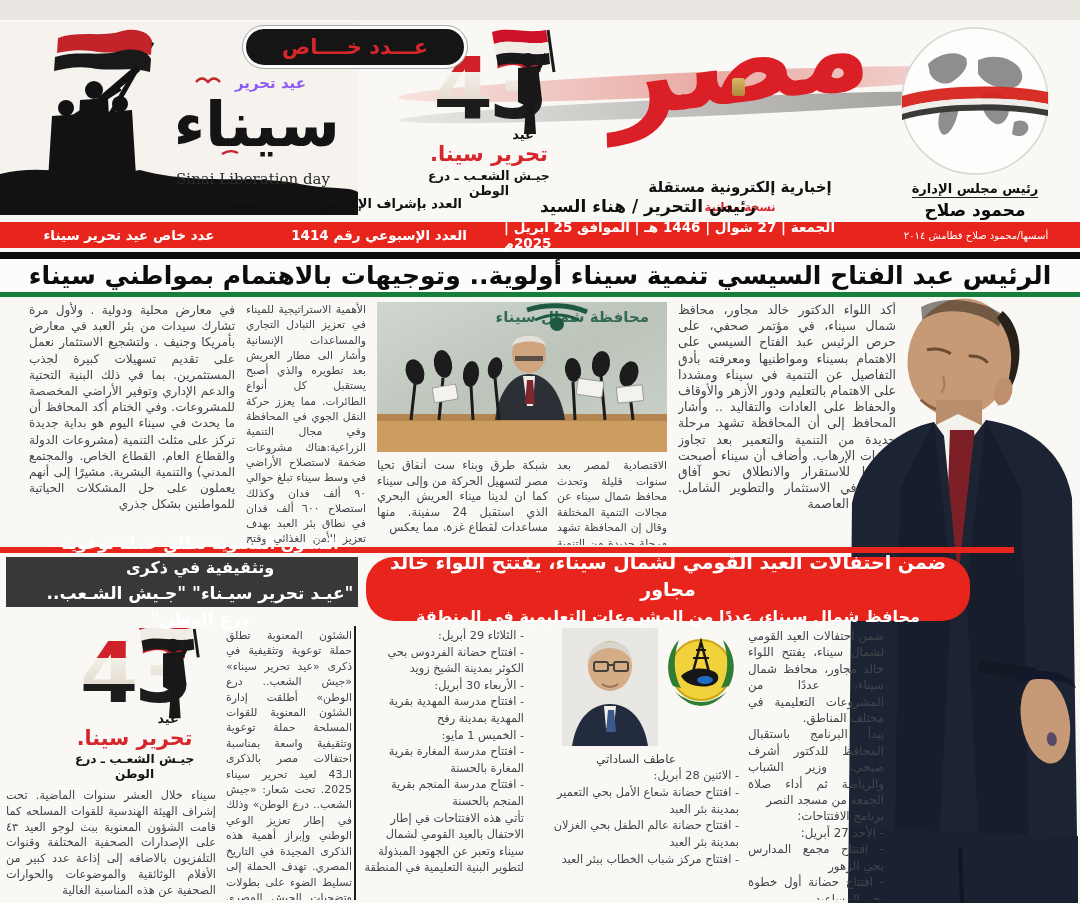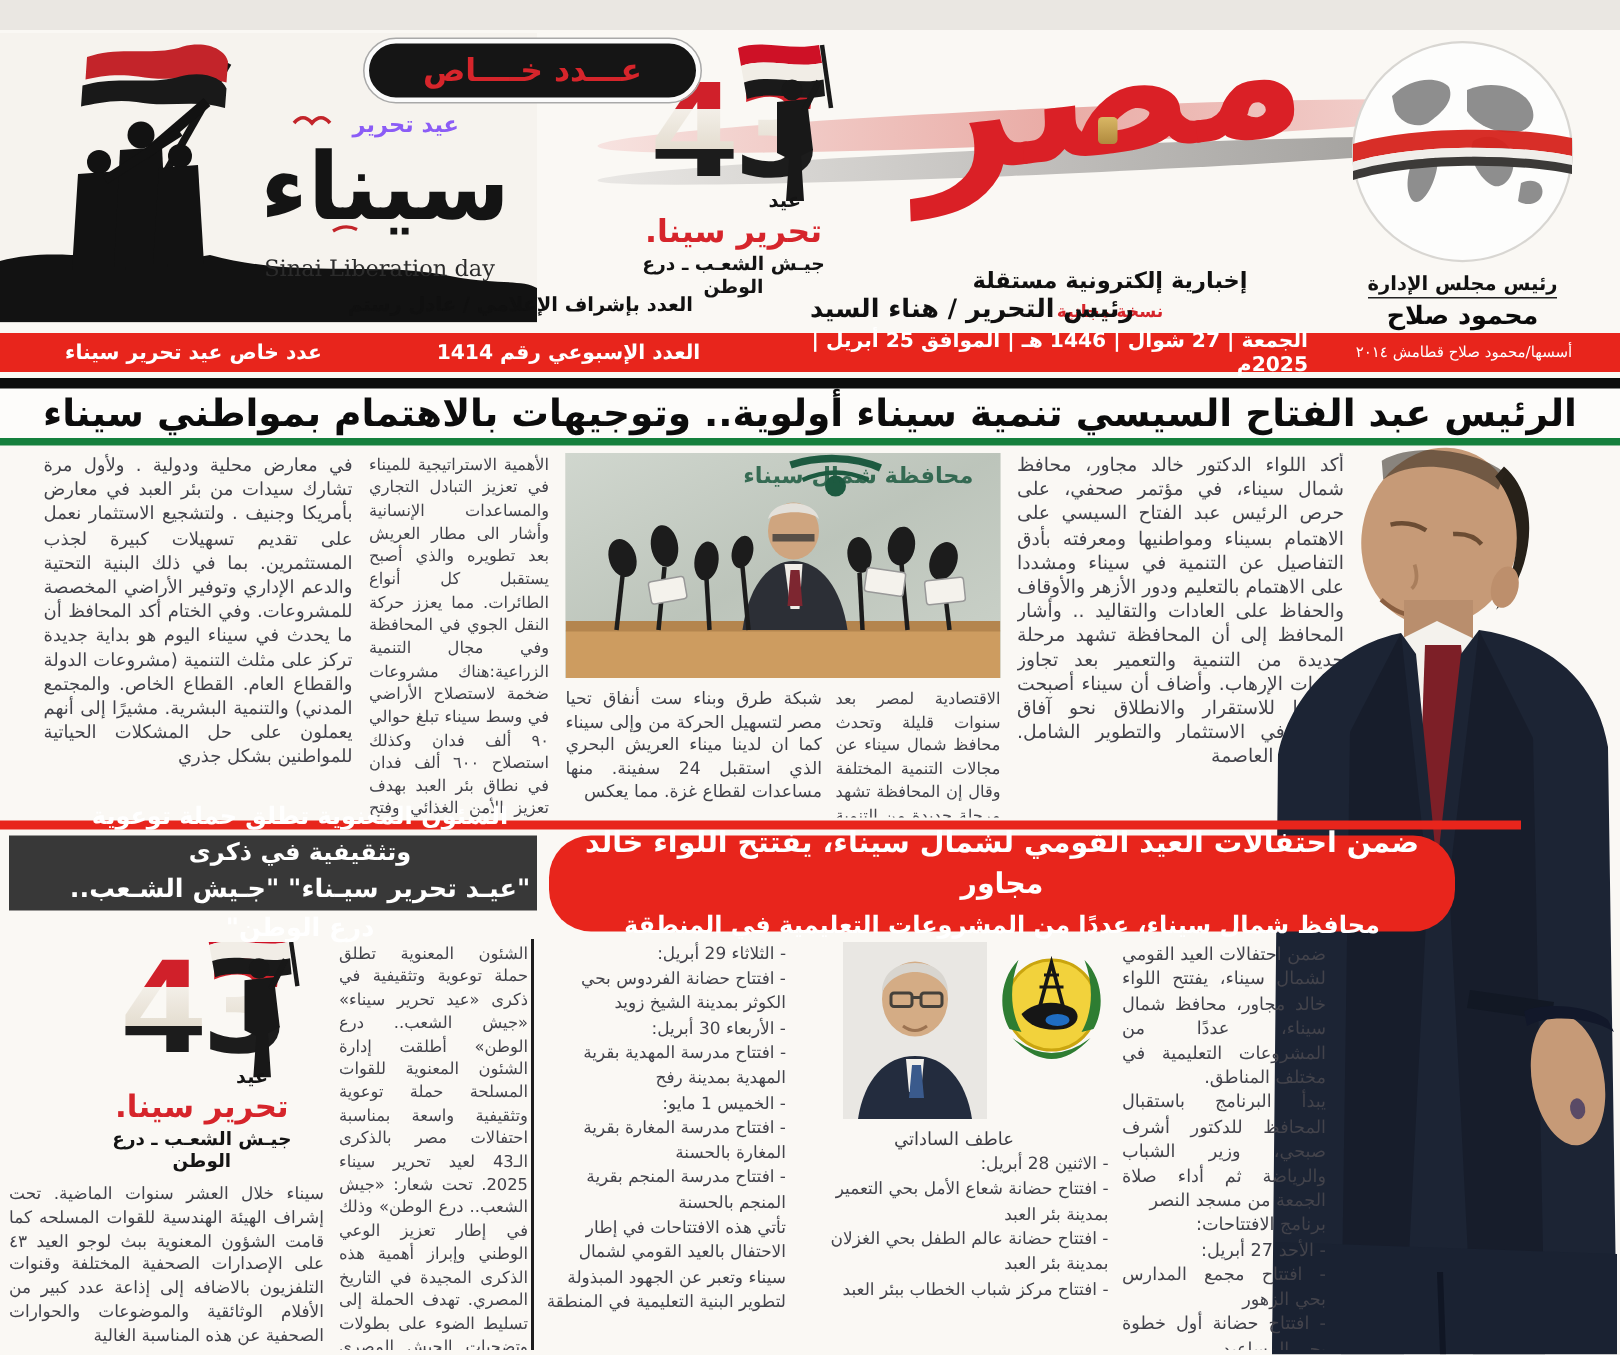--- a/index.html
+++ b/index.html
@@ -47,21 +47,21 @@
   .chairman { left:893px; top:178px; width:164px; text-align:center; z-index:4; }
   .chairman .lbl { font-size:13px; color:#111; font-weight:bold; border-bottom:1.5px solid #222; display:inline-block; padding-bottom:1px; }
   .chairman .nm { font-size:17px; color:#0a0a0a; font-weight:bold; margin-top:2px; }
 
   .credit-editor { left:540px; top:196px; font-size:17px; font-weight:bold; color:#101010; z-index:5; }
   .credit-supervisor { left:232px; top:196px; font-size:13px; font-weight:bold; color:#101010; z-index:5; }
 
   
   .date-bar { left:0; top:222px; width:1080px; height:26px; background:#e8251c; color:#fff; display:flex; align-items:center; direction:rtl; z-index:6; }
   .date-bar .founded { width:208px; font-size:10px; text-align:center; }
-  .date-bar .dateline { width:368px; font-size:13.5px; font-weight:bold; text-align:right; }
+  .date-bar .dateline { width:368px; font-size:13.5px; font-weight:bold; text-align:left; }
   .date-bar .issueline { width:250px; font-size:13.5px; font-weight:bold; text-align:center; }
   .date-bar .specialline { width:250px; font-size:13.5px; font-weight:bold; text-align:center; }
 
   
   .headline1 { left:0; top:252px; width:1080px; height:45px; background:#fdfcfa; border-top:7px solid #0d0d0d; border-bottom:5px solid #15803d; display:flex; align-items:center; justify-content:center; z-index:2; }
   .headline1 span { font-size:25px; font-weight:bold; color:#0c0c0c; letter-spacing:0; }
 
   
   .article1 { left:6px; top:302px; width:890px; height:243px; display:flex; direction:rtl; gap:11px; overflow:hidden; }
   .article1 .col { text-align:justify; color:#43434b; overflow:hidden; }

